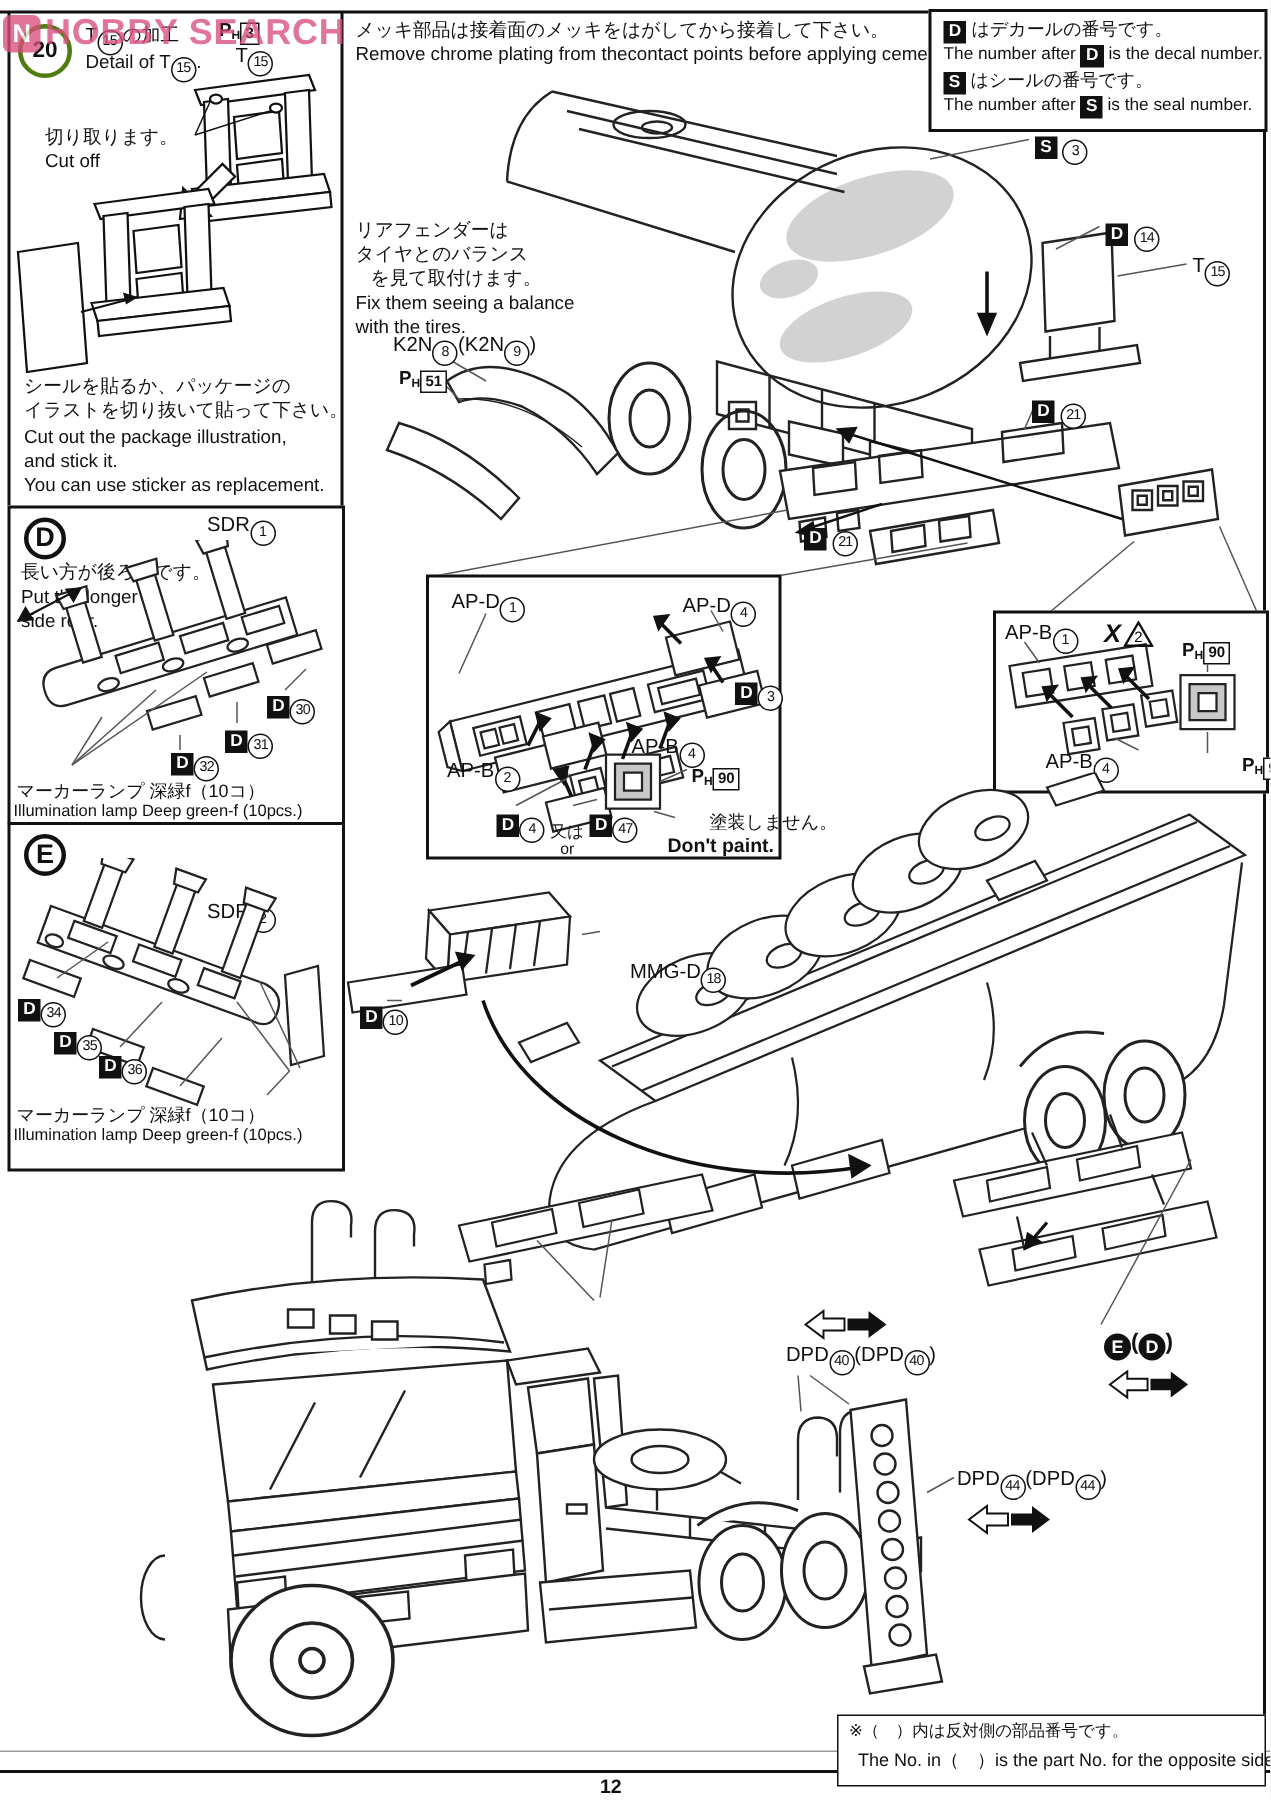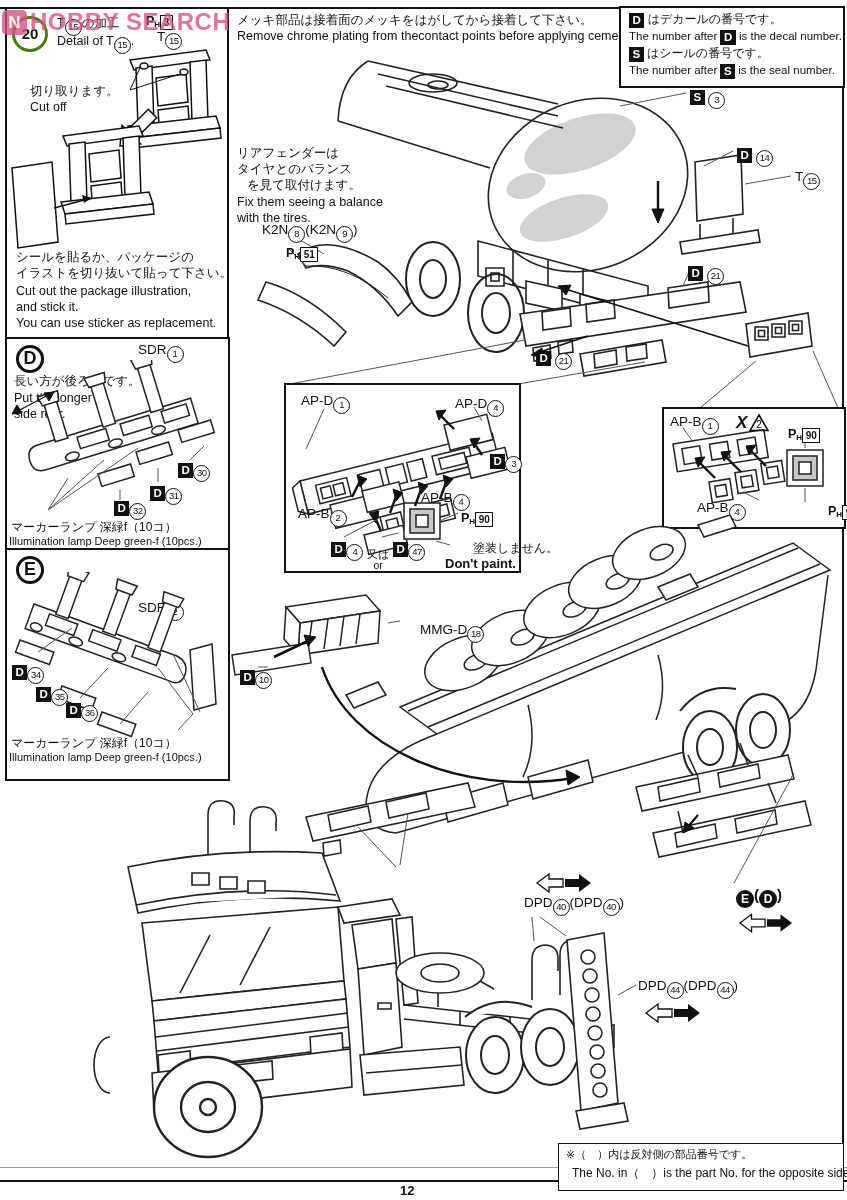--- a/index.html
+++ b/index.html
@@ -203,21 +203,21 @@
       <line x1="72" y1="204" x2="96" y2="218"></line>
       <line x1="60" y1="212" x2="80" y2="232"></line>
       <line x1="297" y1="304" x2="62" y2="348"></line>
       <line x1="417" y1="326" x2="290" y2="348"></line>
       <line x1="528" y1="325" x2="472" y2="372"></line>
       <line x1="585" y1="315" x2="610" y2="372"></line>
     </g>
   </svg>
 
   <div class="abs lbl" style="left:262px;top:222px;"><span>K2N</span><span class="circ">8</span><span>(K2N</span><span class="circ">9</span><span>)</span></div>
-  <div class="abs" style="left:266px;top:243px;margin-left:20px;"><span class="ph"><span>P</span><sub>H</sub></span><span class="nbx">51</span></div>
+  <div class="abs" style="left:266px;top:243px;"><span class="ph"><span>P</span><sub>H</sub></span><span class="nbx">51</span></div>
   <div class="abs lbl" style="left:690px;top:88px;"><span class="bx">S</span> <span class="circ">3</span></div>
   <div class="abs lbl" style="left:737px;top:146px;"><span class="bx">D</span> <span class="circ">14</span></div>
   <div class="abs lbl" style="left:795px;top:169px;"><span>T</span><span class="circ">15</span></div>
   <div class="abs lbl" style="left:688px;top:264px;"><span class="bx">D</span> <span class="circ">21</span></div>
   <div class="abs lbl" style="left:536px;top:349px;"><span class="bx">D</span> <span class="circ">21</span></div>
 
   <div class="obox" style="left:284px;top:383px;width:233px;height:186px;"></div>
   <svg style="left:286px;top:385px;" width="233" height="186" viewBox="0 0 233 186">
     <g stroke="#222" stroke-width="1.5" fill="#fff">
       <g transform="translate(14,96) rotate(-14)">
@@ -545,21 +545,21 @@
         <polygon points="455,318 457,307 466,313"></polygon>
     </g>
     <g stroke="#555" stroke-width="1">
       <line x1="160" y1="108" x2="172" y2="106"></line>
       <line x1="40" y1="152" x2="30" y2="152"></line>
       <line x1="566" y1="258" x2="506" y2="368"></line>
       <line x1="130" y1="312" x2="168" y2="352"></line>
       <line x1="180" y1="298" x2="172" y2="350"></line>
     </g>
   </svg>
-  <div class="abs lbl" style="left:380px;top:622px;padding-left:40px;"><span>MMG-D</span><span class="circ">18</span></div>
+  <div class="abs lbl" style="left:380px;top:640px;padding-left:40px;"><span>MMG-D</span><span class="circ">18</span></div>
   <div class="abs lbl" style="left:240px;top:668px;"><span class="bx">D</span><span class="circ">10</span></div>
 
   <svg style="left:40px;top:755px;" width="625" height="420" viewBox="0 0 625 420">
     <g stroke="#222" stroke-width="1.6" fill="none">
       <g>
           <path d="M168,100 V60 Q168,44 184,46 Q196,48 194,62 V70"></path>
         </g>
       <g>
           <path d="M210,104 V66 Q210,50 226,52 Q238,54 236,68 V76"></path>
         </g>

